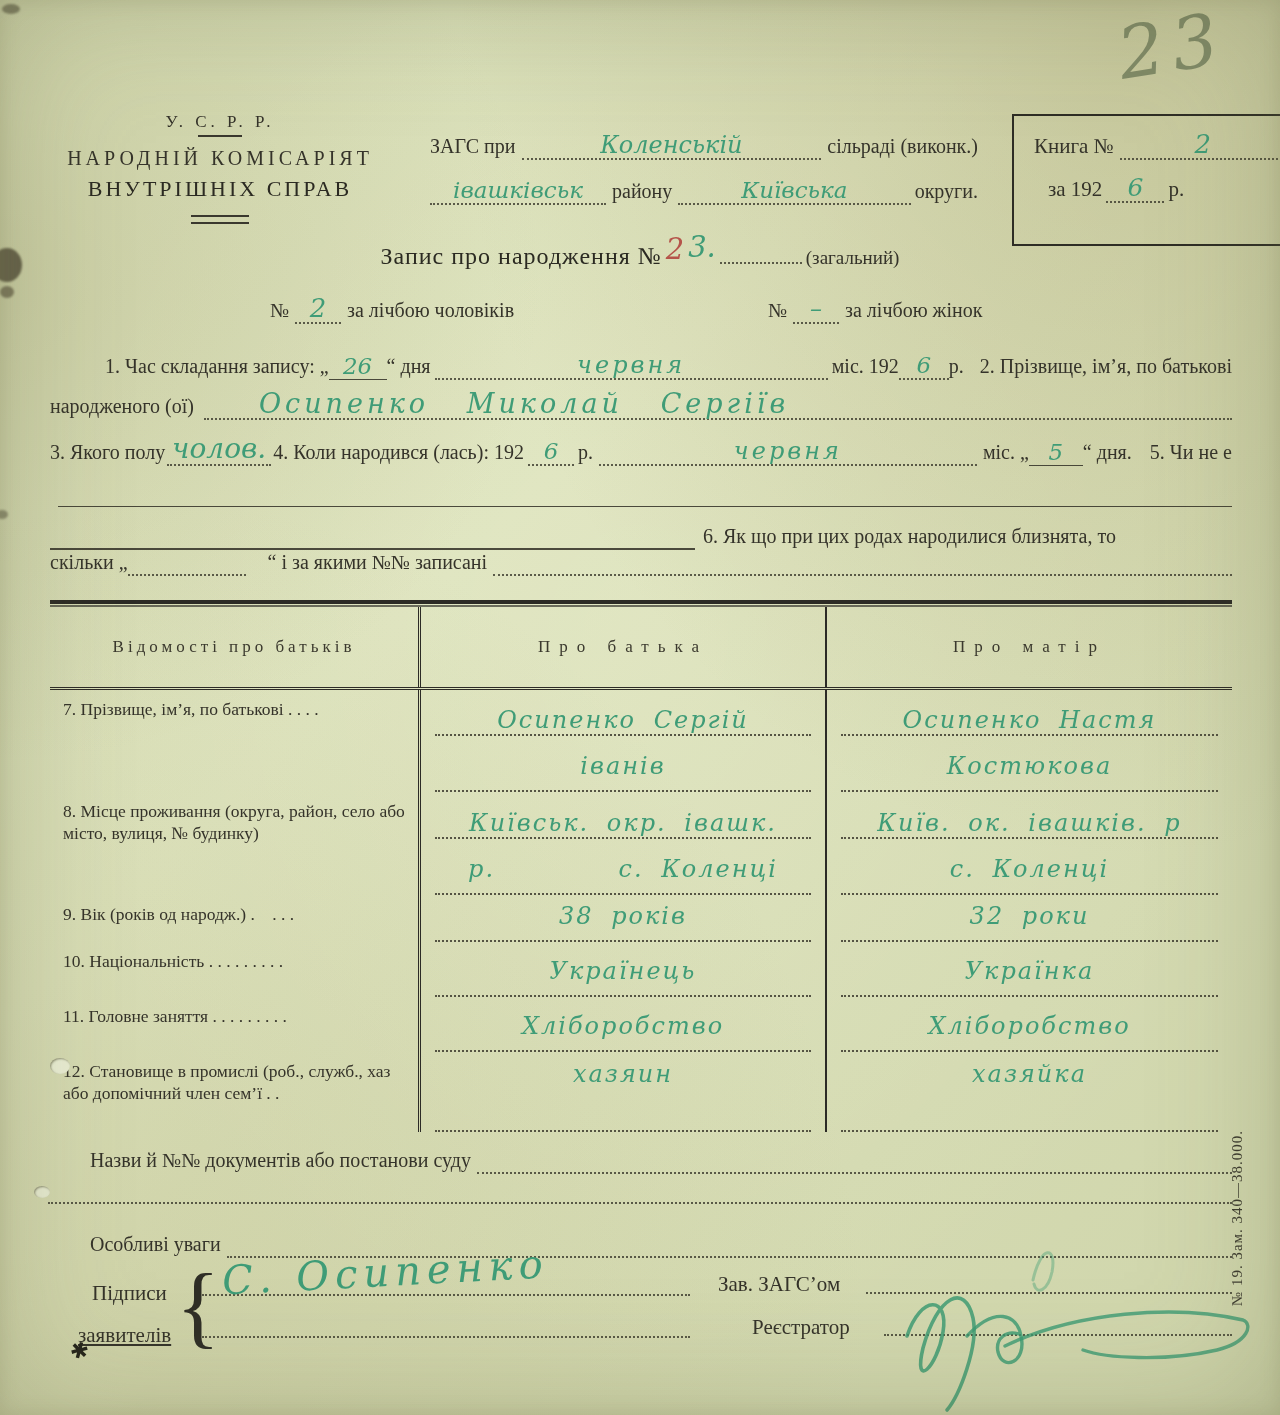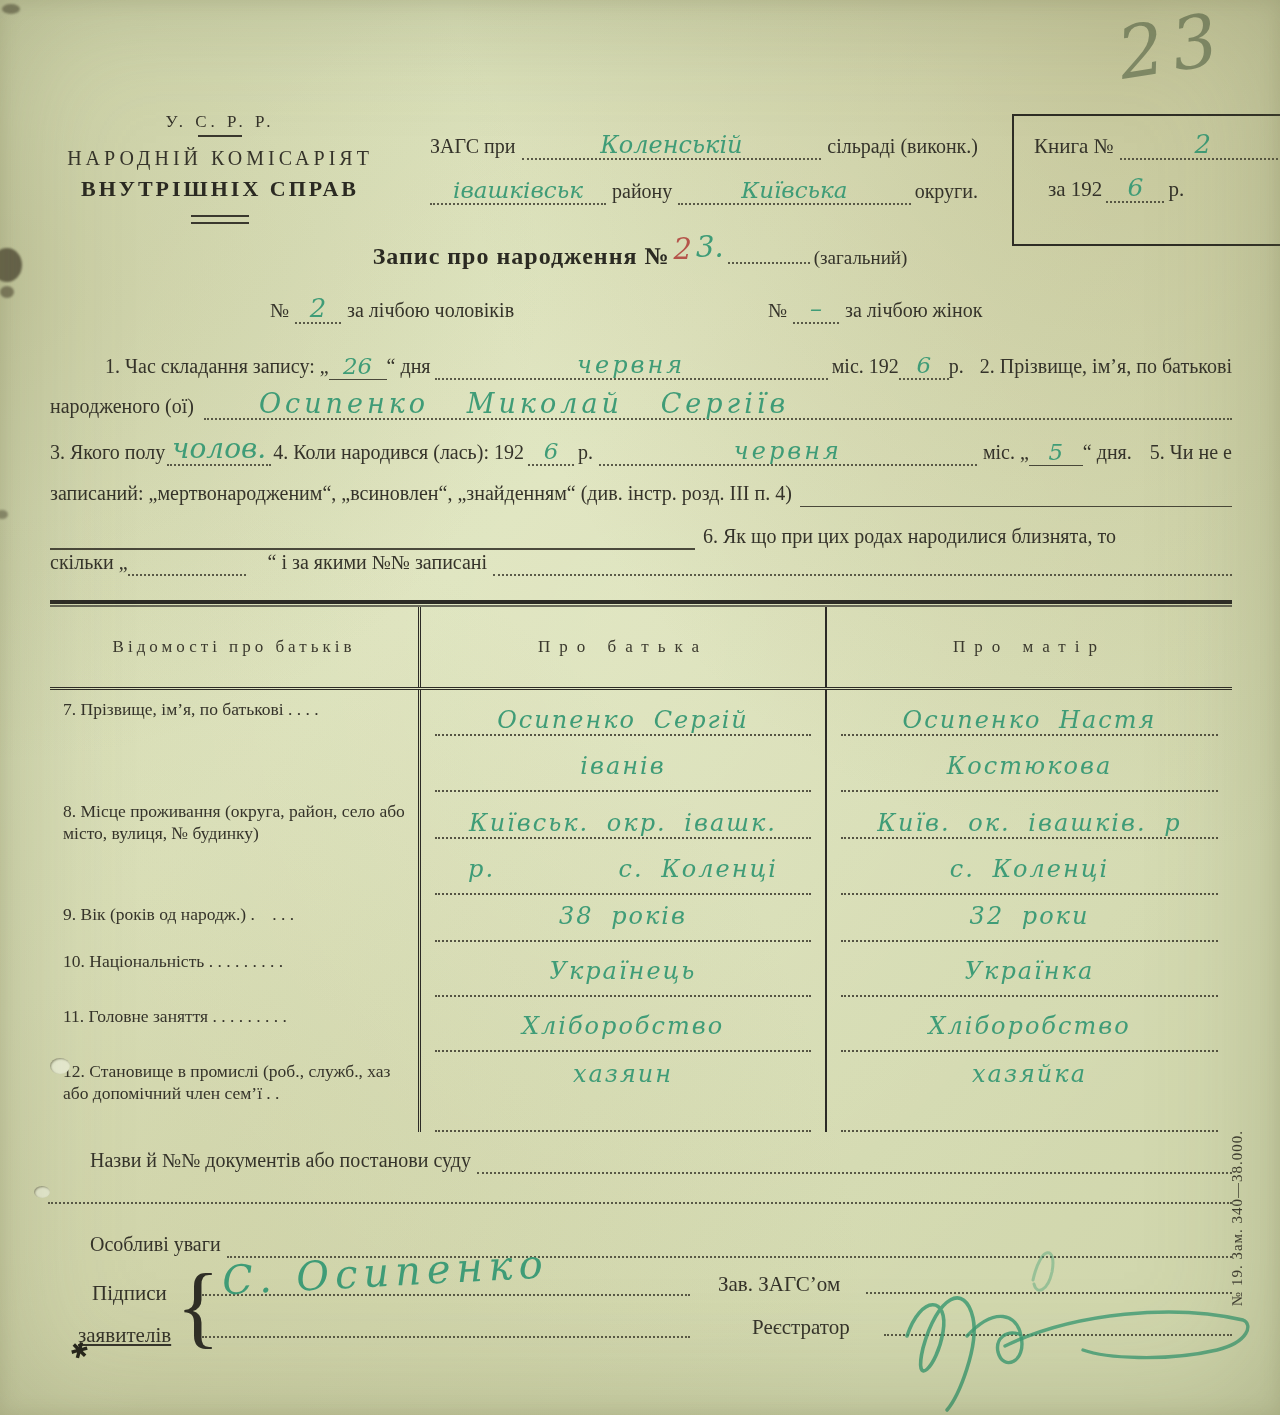--- a/index.html
+++ b/index.html
@@ -10,21 +10,21 @@
       radial-gradient(ellipse at 88% 3%, rgba(150,140,85,0.30), transparent 42%),
       radial-gradient(ellipse at 0% 20%, rgba(150,145,95,0.22), transparent 30%),
       radial-gradient(ellipse at 12% 96%, rgba(165,160,105,0.20), transparent 45%),
       radial-gradient(ellipse at 50% 45%, rgba(255,255,235,0.14), transparent 70%),
       linear-gradient(135deg,#d6dcb4 0%,#dde3bd 38%,#d4dab1 75%,#cfd5ab 100%);
   }
   .page::after{content:"";position:absolute;inset:0;pointer-events:none;
     box-shadow:inset 0 0 130px rgba(95,98,60,.30), inset 0 0 20px rgba(120,118,78,.22);}
   .abs{position:absolute;}
   .printed{color:#35332a;line-height:1.2;}
-  .b{font-weight:bold;color:#2b2a22;}
+  .b{font-weight:normal;color:#2b2a22;}
   .hw{font-family:"DejaVu Serif", serif;font-style:italic;color:#3f9c77;white-space:pre;line-height:1;}
   .hw-red{color:#b5544a;}
   .pencil{color:rgba(122,132,99,.92);}
   
   .fieldrow{display:flex;align-items:flex-end;}
   .fieldrow .t{line-height:1.15;padding-bottom:2px;white-space:pre;}
   .fill{position:relative;border-bottom:2px dotted rgba(58,56,44,.80);height:26px;}
   .fill.solid{border-bottom:1.6px solid rgba(48,46,36,.85);}
   .fill .hw{position:absolute;left:0;right:0;bottom:1px;text-align:center;}
   .grow{flex:1;}
@@ -165,21 +165,20 @@
     </span>
     <span class="t printed">міс. „</span>
     <span class="fill solid" style="width:54px;">
       <span class="hw" style="font-size:23px;">5</span>
     </span>
     <span class="t printed">“ дня.</span>
     <span class="t printed" style="margin-left:18px;">5. Чи не е</span>
   </div>
 
   <div class="abs fieldrow" style="left:50px;top:480px;width:1182px;font-size:20px;">
-    <span class="t printed">записаний: „мертвонародженим“, „всиновлен“, „знайденням“ (див. інстр. розд. ІІІ п. 4)</span>
     <span class="grow solidline" style="margin-left:8px;height:26px;border-bottom-width:1.6px;"></span>
   </div>
 
   <div class="abs fieldrow" style="left:50px;top:522px;width:1182px;font-size:20px;">
     <span class="solidline" style="width:645px;height:26px;"></span>
     <span class="t printed" style="margin-left:8px;">6. Як що при цих родах народилися близнята, то</span>
   </div>
 
   <div class="abs fieldrow" style="left:50px;top:548px;width:1182px;font-size:20px;">
     <span class="t printed">скільки „</span>

